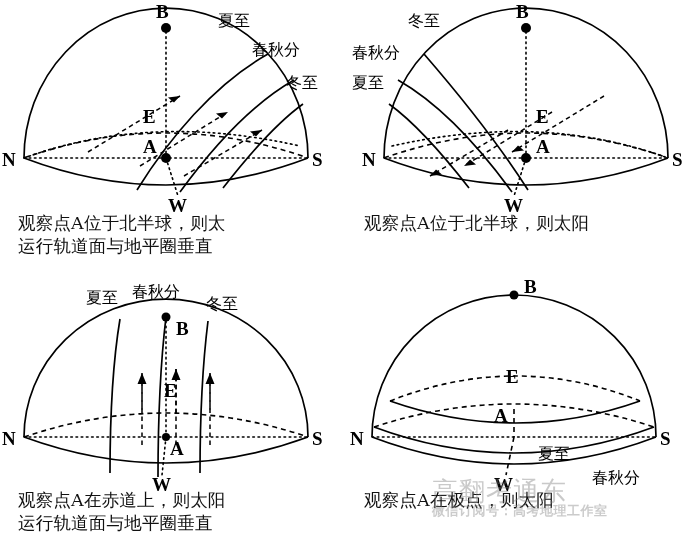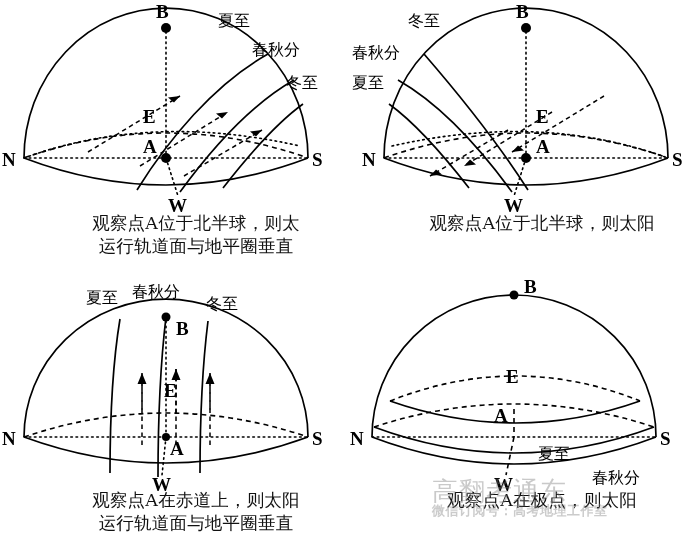--- a/index.html
+++ b/index.html
@@ -32,24 +32,24 @@
   .panel-svg {
     position: absolute;
     left: 0;
     top: 0;
     width: 346px;
     height: 215px;
     overflow: visible;
   }
   .caption {
     position: absolute;
-    left: 16px;
+    left: 4px;
     top: 212px;
     width: 346px;
-    text-align: center;
+    text-align: left;
     padding-left: 14px;
     box-sizing: border-box;
     font-family: "DejaVu Serif", "Liberation Serif", serif;
     font-size: 17.5px;
     line-height: 1.34;
     letter-spacing: 0.2px;
     color: #111111;
   }
   .caption div { white-space: nowrap; }
 

